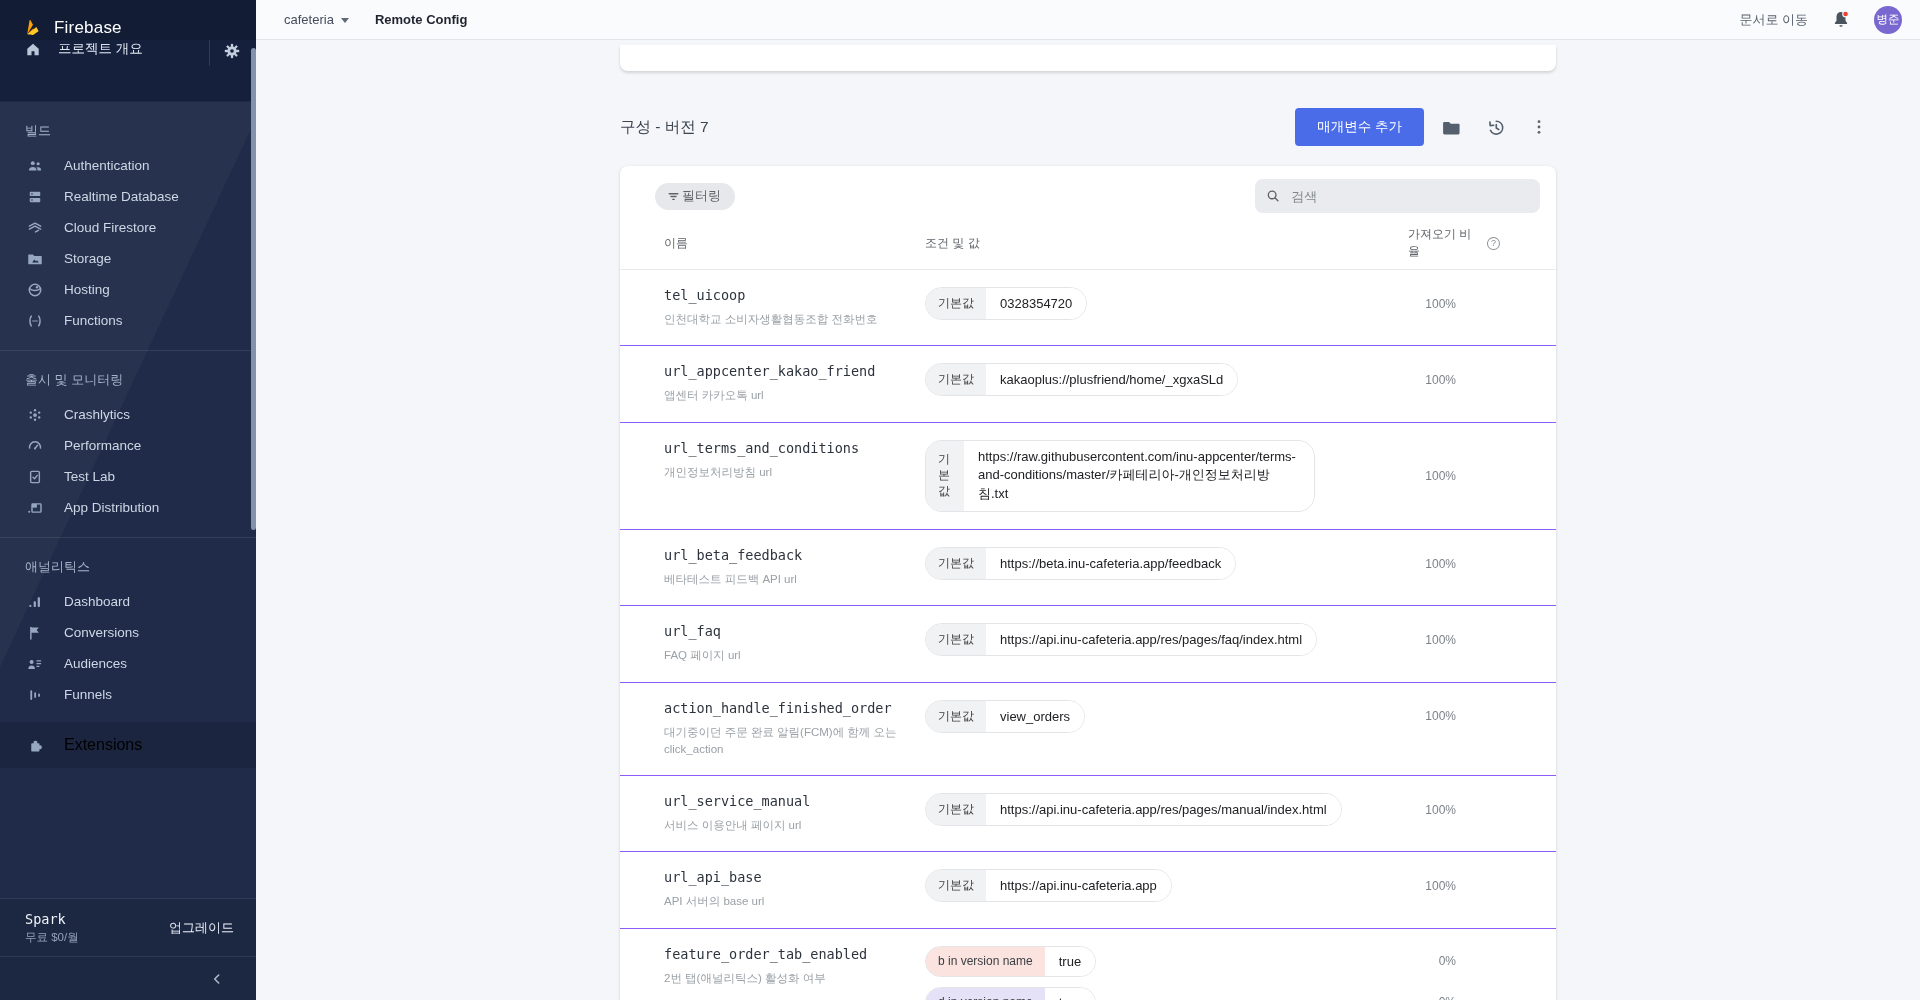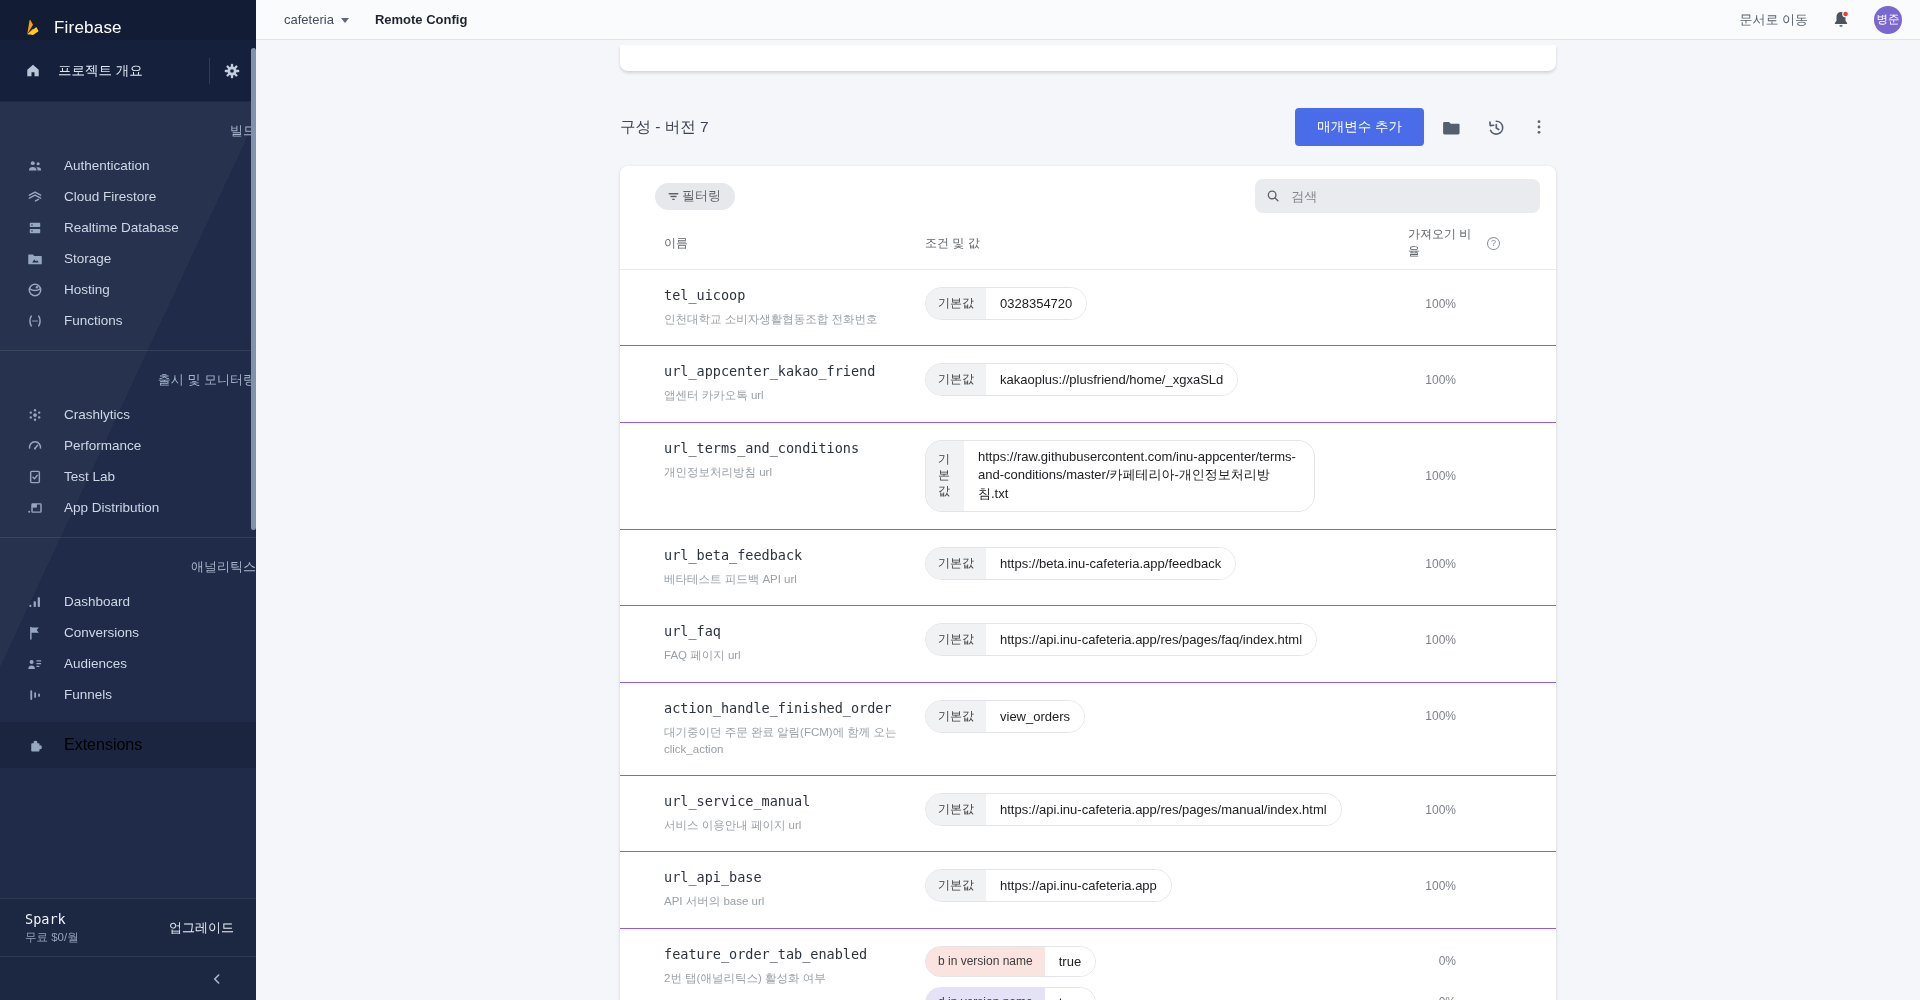--- a/index.html
+++ b/index.html
@@ -4,26 +4,26 @@
 <style>
   html,body{margin:0;padding:0;width:1920px;height:1000px;overflow:hidden;
     font-family:"Liberation Sans","DejaVu Sans",sans-serif;background:#f4f6f9;}
   *{box-sizing:border-box;}
   .app{display:flex;width:1920px;height:1000px;}
 
   
   .sidebar{width:256px;flex:0 0 256px;background:#1f2b48;display:flex;flex-direction:column;position:relative;}
   .sb-logo{height:40px;background:#121d35;display:flex;align-items:center;padding:16px 0 0 22px;gap:10px;flex:0 0 40px;}
   .sb-logo .brand{color:#fff;font-size:17px;letter-spacing:.2px;}
-  .sb-project{height:62px;flex:0 0 62px;background:#15213c;display:flex;align-items:center;padding:0 14px 0 24px;border-bottom:1px solid rgba(255,255,255,0.04);}
+  .sb-project{height:62px;flex:0 0 62px;background:#15213c;display:flex;padding:0 14px 0 24px;border-bottom:1px solid rgba(255,255,255,0.04);}
   .sb-project .label{color:#dfe6f0;font-size:13.5px;margin-left:16px;flex:1;}
   .sb-project .vdiv{width:1px;height:26px;background:#2d3a58;margin:0 12px;}
   .sb-scroll{flex:1 1 auto;overflow:hidden;position:relative;
     background:linear-gradient(115deg, rgba(255,255,255,0.035) 0%, rgba(255,255,255,0.035) 42%, rgba(255,255,255,0) 42%);}
-  .sb-label{color:#a4b3c9;font-size:13px;padding:20px 0 10px 25px;text-align:right;}
+  .sb-label{color:#a4b3c9;font-size:13px;padding:20px 0 10px 25px;}
   .sb-item{display:flex;align-items:center;height:31px;padding-left:26px;gap:20px;cursor:pointer;}
   .sb-item .txt{color:#cdd7e5;font-size:13.5px;}
   .sb-ic{width:18px;height:18px;display:flex;align-items:center;justify-content:center;flex:0 0 18px;}
   .sb-div{height:1px;background:rgba(255,255,255,0.09);margin:14px 0 0 0;}
   .sb-ext{height:46px;display:flex;align-items:center;padding-left:26px;gap:20px;background:rgba(0,0,0,0.12);margin-top:12px;cursor:pointer;}
   .sb-plan{flex:0 0 58px;border-top:1px solid rgba(255,255,255,0.09);background:#1c2742;display:flex;align-items:center;padding:0 22px 0 25px;justify-content:space-between;}
   .sb-plan .pname{color:#f0f3f8;font-size:13.5px;}
   .sb-plan .pprice{color:#93a1b8;font-size:11.5px;margin-top:3px;}
   .sb-plan .upg{color:#e3e9f2;font-size:13px;cursor:pointer;}
   .sb-collapse{flex:0 0 44px;border-top:1px solid rgba(255,255,255,0.09);background:#1c2742;display:flex;align-items:center;justify-content:flex-end;padding-right:30px;}
@@ -124,40 +124,40 @@
             <svg viewBox="0 0 24 24" width="18" height="18" fill="#97a7c0">
               <circle cx="9" cy="8.2" r="2.6"></circle>
               <circle cx="16.2" cy="9" r="2.1"></circle>
               <path d="M4 17.3c0-2.4 2.3-3.9 5-3.9s5 1.5 5 3.9v.7H4zM15.4 18v-.7c0-1.4-.6-2.6-1.6-3.4.8-.2 1.6-.3 2.4-.3 2 0 3.8 1.2 3.8 3V18z"></path>
             </svg>
           </span>
         <span class="txt">Authentication</span>
       </div>
       <div class="sb-item">
         <span class="sb-ic">
-            <svg viewBox="0 0 24 24" width="18" height="18" fill="none" stroke="#97a7c0" stroke-width="2" stroke-linecap="round" stroke-linejoin="round">
-              <path d="M4.5 9.6 12 5.6l7.5 4"></path>
-              <path d="M4.5 13.4 12 9.4l7.5 4"></path>
-              <path d="M12.6 17.2l4-2.1"></path>
-            </svg>
-          </span>
-        <span class="txt">Cloud Firestore</span>
-      </div>
-      <div class="sb-item">
-        <span class="sb-ic">
             <svg viewBox="0 0 24 24" width="18" height="18">
               <g fill="#97a7c0">
                 <rect x="5" y="5" width="14" height="5.8" rx="1.2"></rect>
                 <rect x="5" y="13.2" width="14" height="5.8" rx="1.2"></rect>
               </g>
               <circle cx="8" cy="7.9" r="1" fill="#1f2b48"></circle>
               <circle cx="8" cy="16.1" r="1" fill="#1f2b48"></circle>
             </svg>
           </span>
         <span class="txt">Realtime Database</span>
+      </div>
+      <div class="sb-item">
+        <span class="sb-ic">
+            <svg viewBox="0 0 24 24" width="18" height="18" fill="none" stroke="#97a7c0" stroke-width="2" stroke-linecap="round" stroke-linejoin="round">
+              <path d="M4.5 9.6 12 5.6l7.5 4"></path>
+              <path d="M4.5 13.4 12 9.4l7.5 4"></path>
+              <path d="M12.6 17.2l4-2.1"></path>
+            </svg>
+          </span>
+        <span class="txt">Cloud Firestore</span>
       </div>
       <div class="sb-item">
         <span class="sb-ic">
             <svg viewBox="0 0 24 24" width="18" height="18">
               <path fill="#97a7c0" d="M3.8 6h5.4l1.8 2h9.2c.5 0 .8.3.8.8v9.4c0 .5-.3.8-.8.8H3.8c-.5 0-.8-.3-.8-.8V6.8c0-.5.3-.8.8-.8z"></path>
               <path fill="#1f2b48" d="M8.2 16.5l3-4 2.2 2.7 1.4-1.6 2.2 2.9z"></path>
             </svg>
           </span>
         <span class="txt">Storage</span>
       </div>

